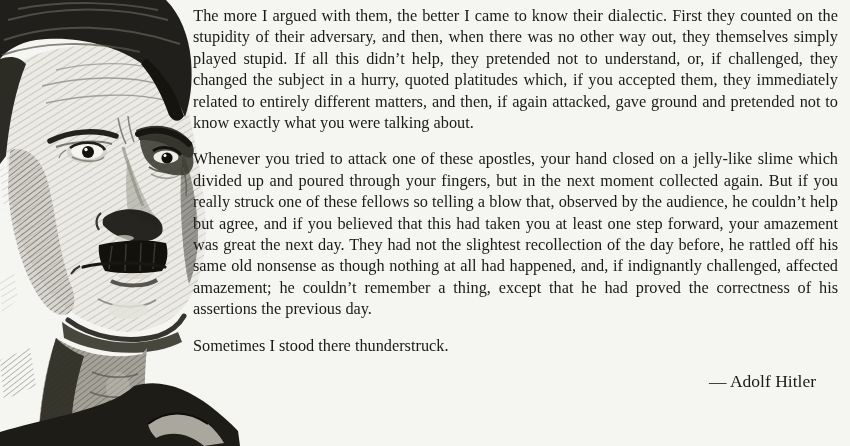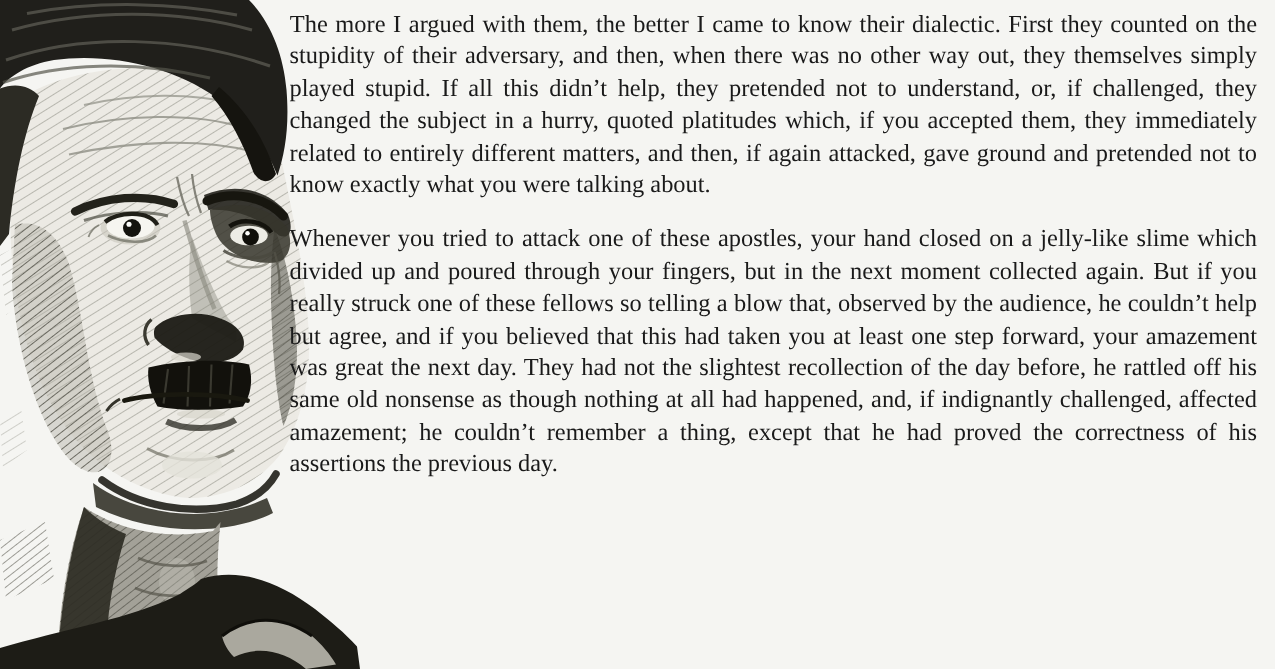--- a/index.html
+++ b/index.html
@@ -139,15 +139,17 @@
       <path d="M148,424 C166,410 188,410 208,424 C214,429 220,436 224,443 L204,446 C190,434 172,430 156,438 C152,434 149,429 148,424 Z" fill="#b2b0a5" opacity="0.95"></path>
       <path d="M148,424 C166,410 188,410 208,424" fill="none" stroke="#0f0e0a" stroke-width="2"></path>
     </g>
 
     <rect x="196" y="0" width="46" height="356" fill="url(#fadeR)"></rect>
   </svg>
 
   <div class="text-block">
     <p class="p-first">“The more I argued with them, the better I came to know their dialectic. First they counted on the stupidity of their adversary, and then, when there was no other way out, they themselves simply played stupid. If all this didn’t help, they pretended not to understand, or, if challenged, they changed the subject in a hurry, quoted platitudes which, if you accepted them, they immediately related to entirely different matters, and then, if again attacked, gave ground and pretended not to know exactly what you were talking about.</p>
     <p>Whenever you tried to attack one of these apostles, your hand closed on a jelly-like slime which divided up and poured through your fingers, but in the next moment collected again. But if you really struck one of these fellows so telling a blow that, observed by the audience, he couldn’t help but agree, and if you believed that this had taken you at least one step forward, your amazement was great the next day. They had not the slightest recollection of the day before, he rattled off his same old nonsense as though nothing at all had happened, and, if indignantly challenged, affected amazement; he couldn’t remember a thing, except that he had proved the correctness of his assertions the previous day.</p>
+    <p>Sometimes I stood there thunderstruck.</p>
+    <div class="attribution">— Adolf Hitler</div>
   </div>
 
 </div>
 
 </body></html>

